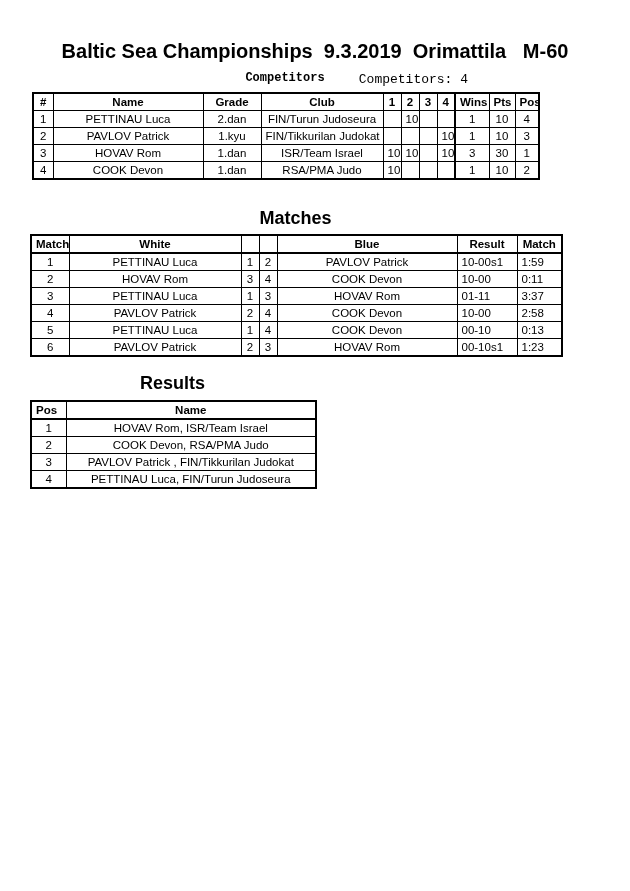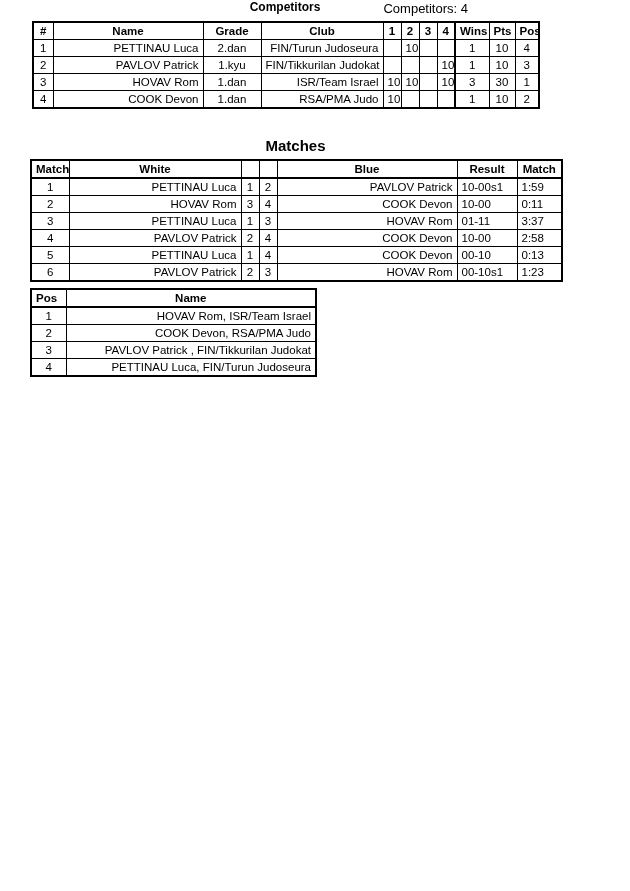--- a/index.html
+++ b/index.html
@@ -17,39 +17,41 @@
   .title {
     padding-top: 40px;
     text-align: center;
     font-weight: bold;
     font-size: 20px;
     white-space: pre;
   }
   .headline {
     position: relative;
     width: 502px;
+    margin-top: 8px;
     height: 15px;
+    font-family: Liberation Mono, monospace;
   }
   .headline .centered-over-comp {
     position: absolute;
     left: 32px;
     width: 506px;
     text-align: center;
     font-weight: bold;
     font-size: 12px;
   }
   .comp-count {
     position: absolute;
     right: 34px;
     top: 1px;
     font-size: 13px;
   }
   .section-heading {
     font-weight: bold;
-    font-size: 15px;
+    font-size: 18px;
     text-align: center;
   }
   .matches-heading { margin-top: 28px; width: 531px; margin-left: 30px; }
   .results-heading { margin-top: 16px; width: 285px; margin-left: 30px; }
 
   table {
     border-collapse: collapse;
     table-layout: fixed;
     border: 2px solid #000;
     font-size: 11.5px;
@@ -60,32 +62,33 @@
     height: 16px;
     line-height: 14px;
     white-space: nowrap;
     overflow: hidden;
     font-size: 11.5px;
   }
   th { font-weight: bold; text-align: center; }
   .comp-table   { width: 506px; margin-left: 32px; margin-top: 6px; }
   .match-table  { width: 531px; margin-left: 30px; margin-top: 5px; }
   .result-table { width: 285px; margin-left: 30px; margin-top: 6px; }
-  .l { text-align: right; }
+  .l { text-align: center; }
   .c { text-align: center; }
   .r { text-align: left; }
   .bl2 { border-left: 2px solid #000; }
   .thick-head th { border-bottom: 2px solid #000; }
   .pos-head { text-align: left; }
 </style>
 </head>
 <body>
 
 <div class="page">
 
+  <div class="title">Baltic Sea Championships  9.3.2019  Orimattila   M-60</div>
 
   <div class="headline">
     <div class="centered-over-comp">Competitors</div>
     <div class="comp-count">Competitors: 4</div>
   </div>
 
   <table class="comp-table">
     <colgroup>
       <col style="width:20px">
         <col style="width:150px">
@@ -240,20 +243,21 @@
       <td class="l">PAVLOV Patrick</td>
       <td class="c">2</td>
       <td class="c">3</td>
       <td class="l">HOVAV Rom</td>
       <td class="r">00-10s1</td>
       <td class="r">1:23</td>
     </tr>
   </tbody>
     </table>
 
+  <div class="section-heading results-heading">Results</div>
 
   <table class="result-table thick-head">
     <colgroup>
       <col style="width:35px">
         <col style="width:250px">
     </colgroup>
     <tbody>
         <tr>
       <th class="pos-head">Pos</th>
       <th>Name</th>

